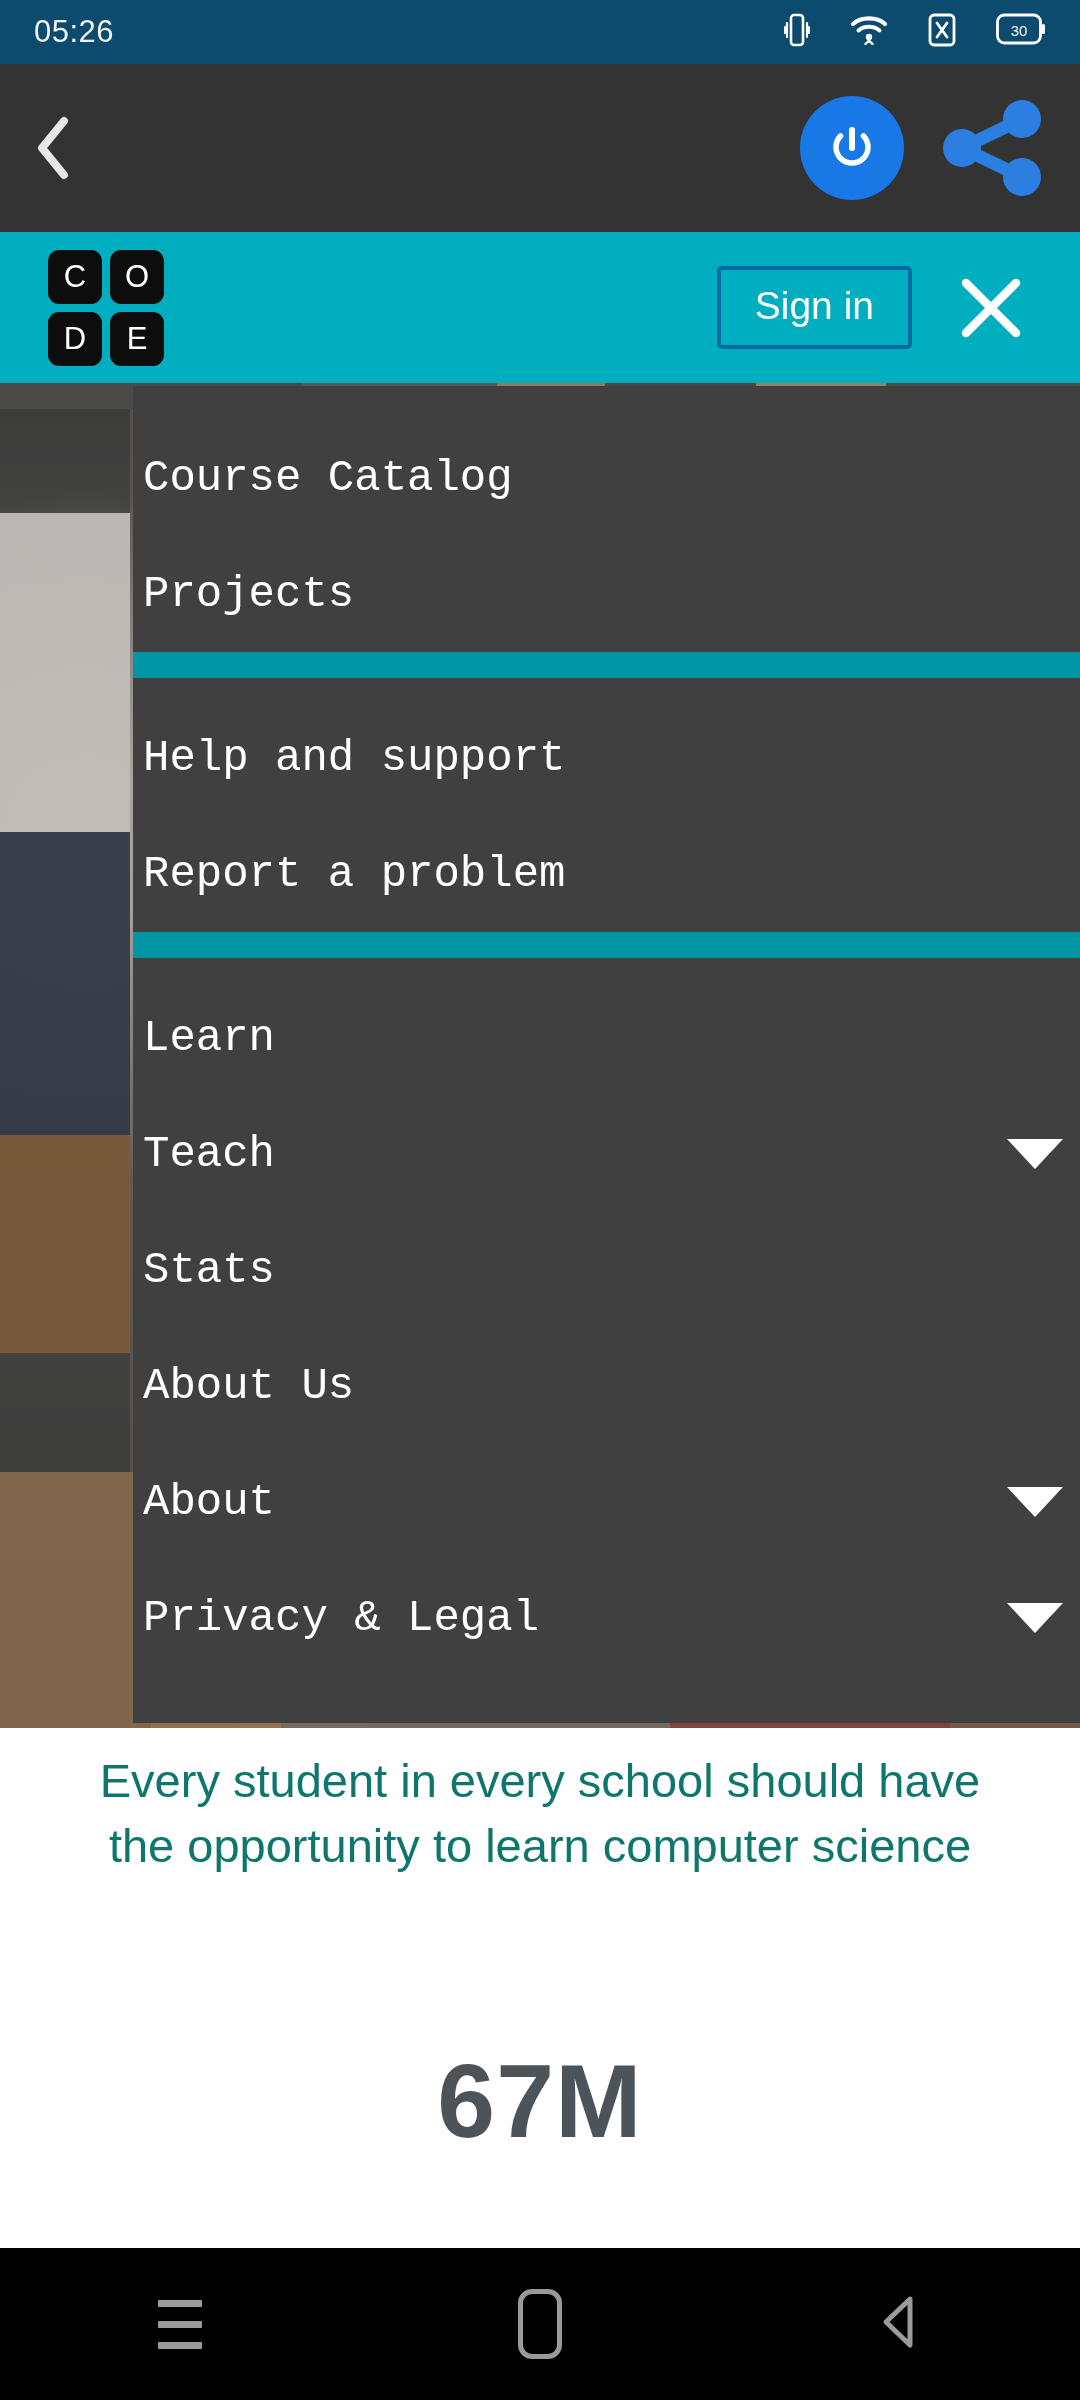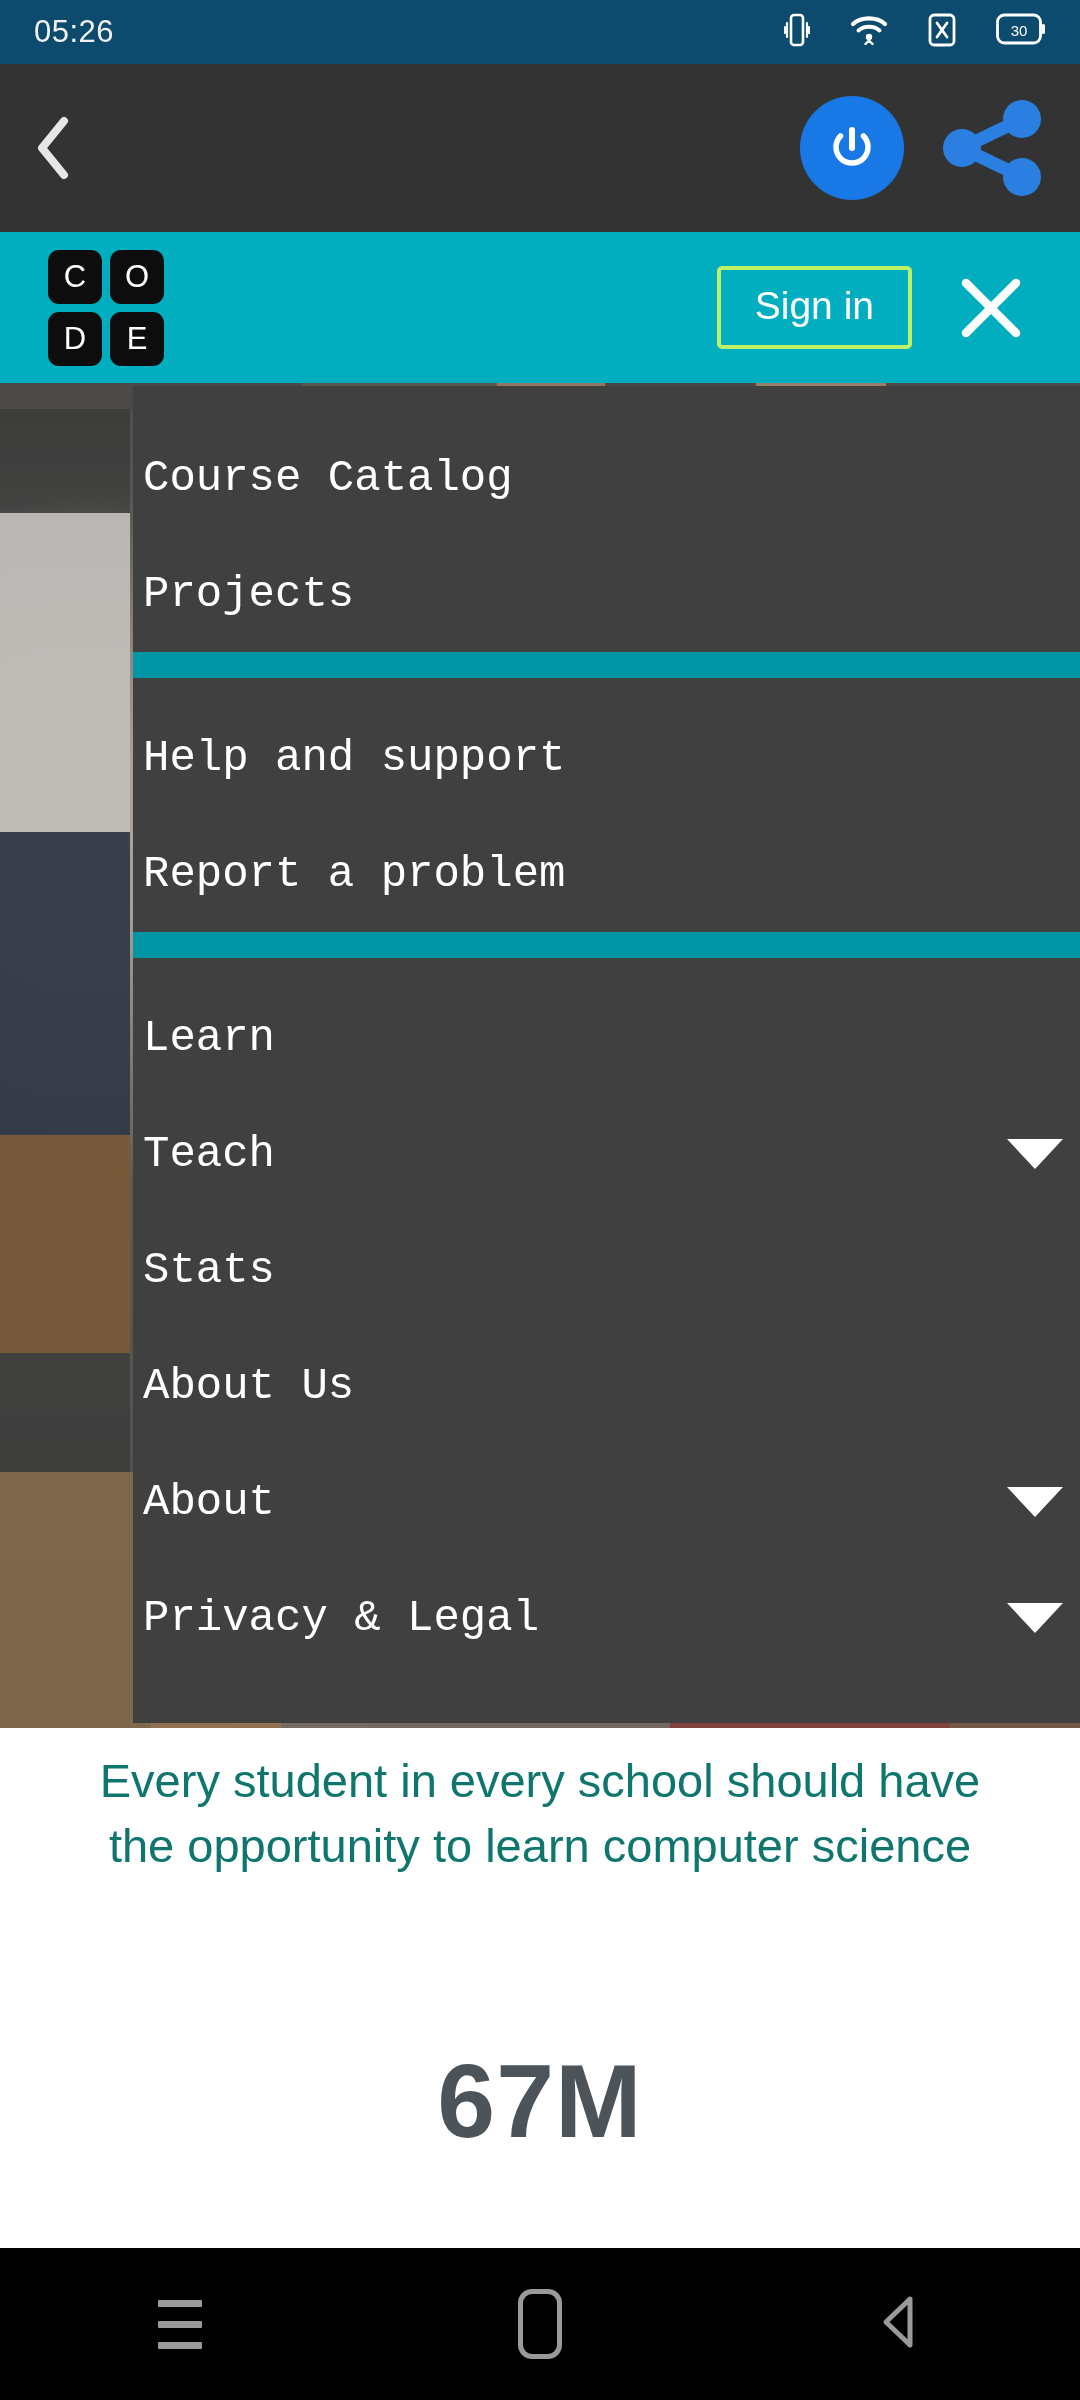--- a/index.html
+++ b/index.html
@@ -40,21 +40,21 @@
     background: #00aec0; display: flex; align-items: center; padding: 0 44px;
   }
   .logo { display: grid; grid-template-columns: 54px 54px; grid-template-rows: 54px 54px; gap: 8px; margin-left: 4px; }
   .logo-tile {
     background: #0d0d0d; border-radius: 11px; color: #ffffff;
     display: flex; align-items: center; justify-content: center;
     font-size: 31px; font-weight: 400; line-height: 1;
   }
   .header-right { margin-left: auto; display: flex; align-items: center; gap: 46px; }
   .signin-btn {
-    border: 4px solid #bef264; border-radius: 5px; color: #ffffff;
+    border: 4px solid #0369a1; border-radius: 5px; color: #ffffff;
     font-size: 39px; padding: 16px 34px 20px; background: transparent;
     line-height: 1; font-weight: 400;
   }
   .close-x { width: 66px; height: 66px; margin-right: 12px; }
 
   
   .hero {
     position: absolute; left: 0; top: 383px; width: 1080px; height: 1345px;
     overflow: hidden; background: #6d6a66;
   }

